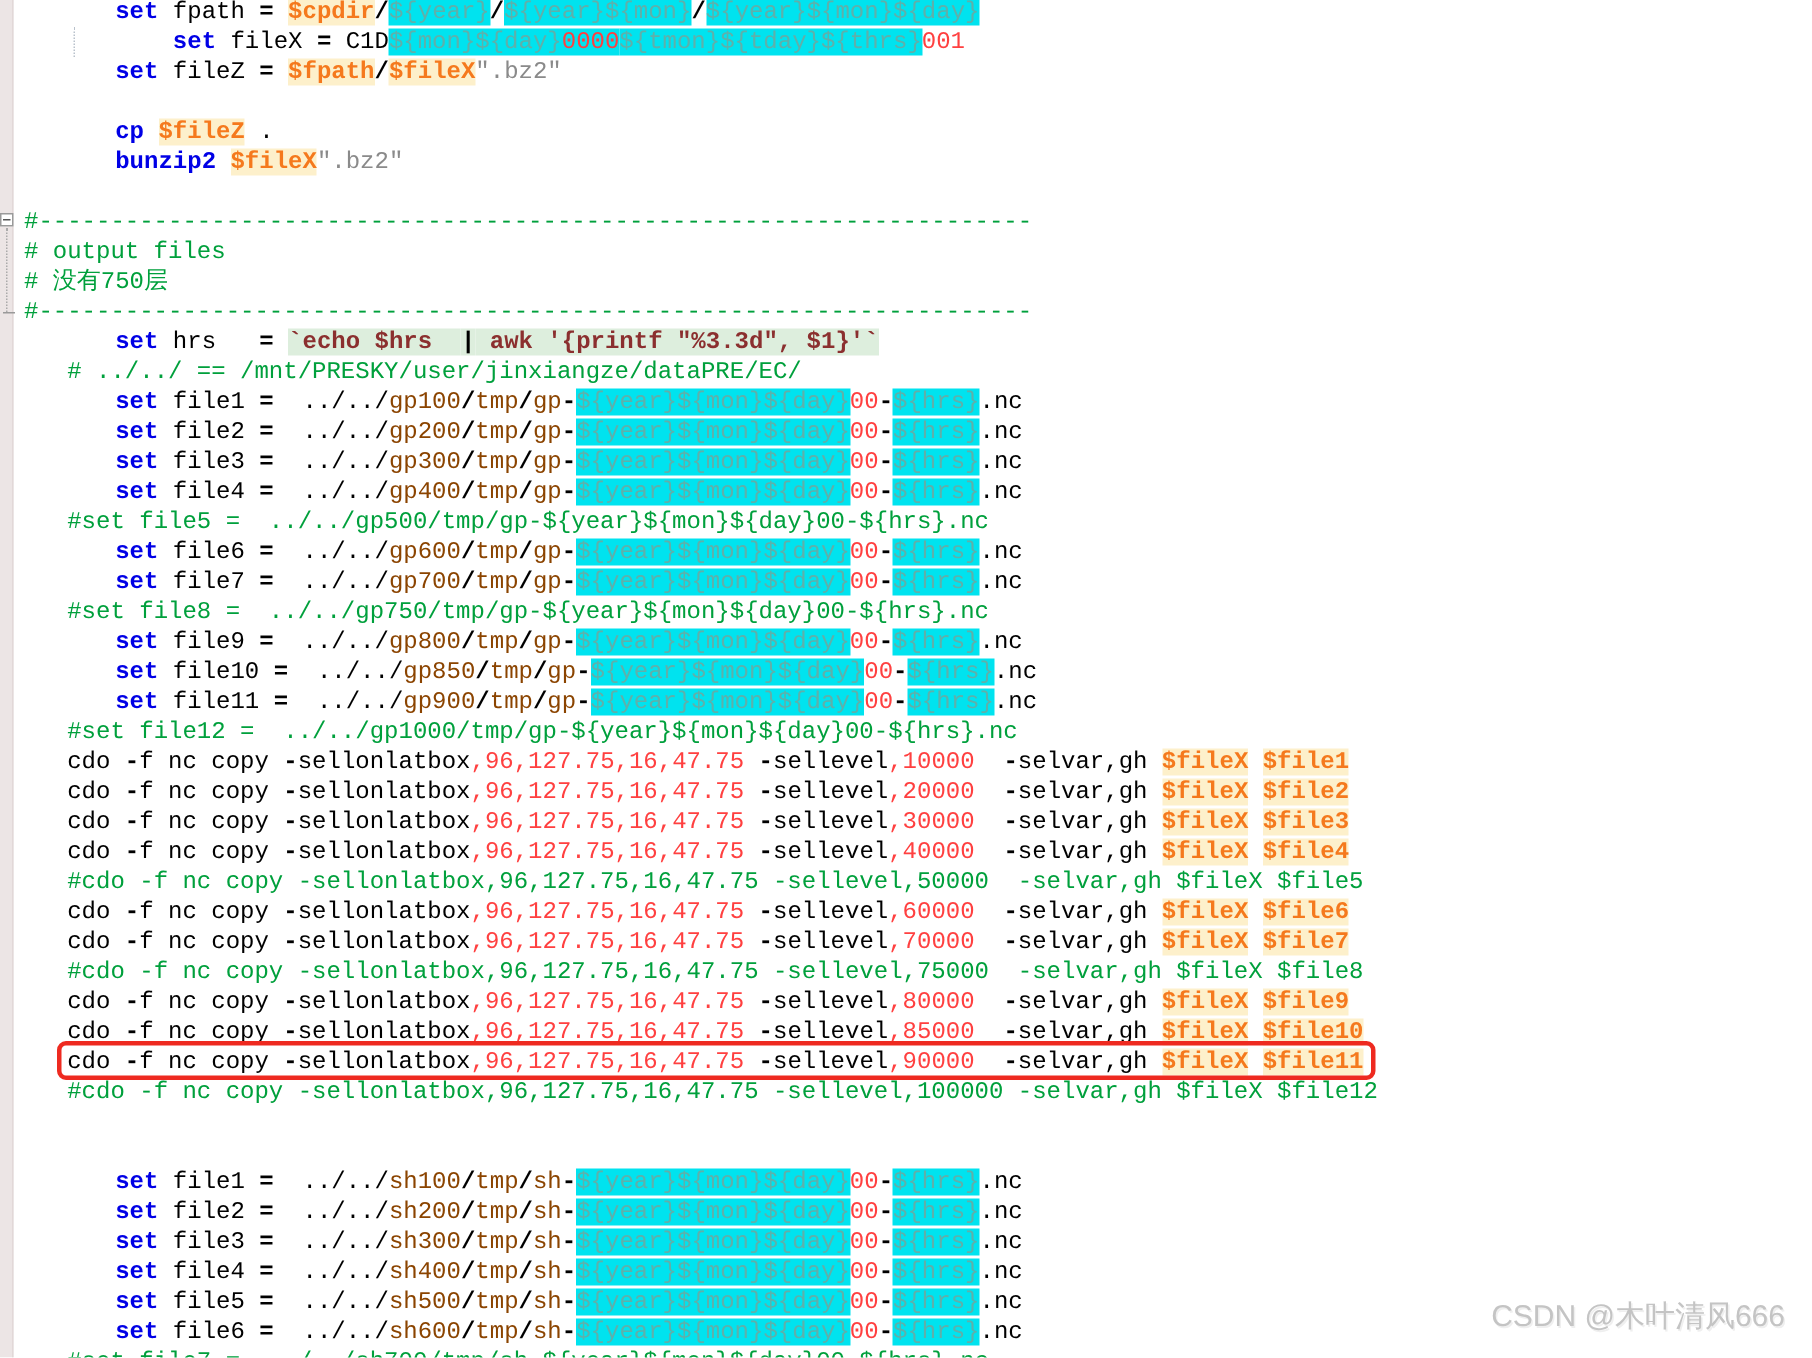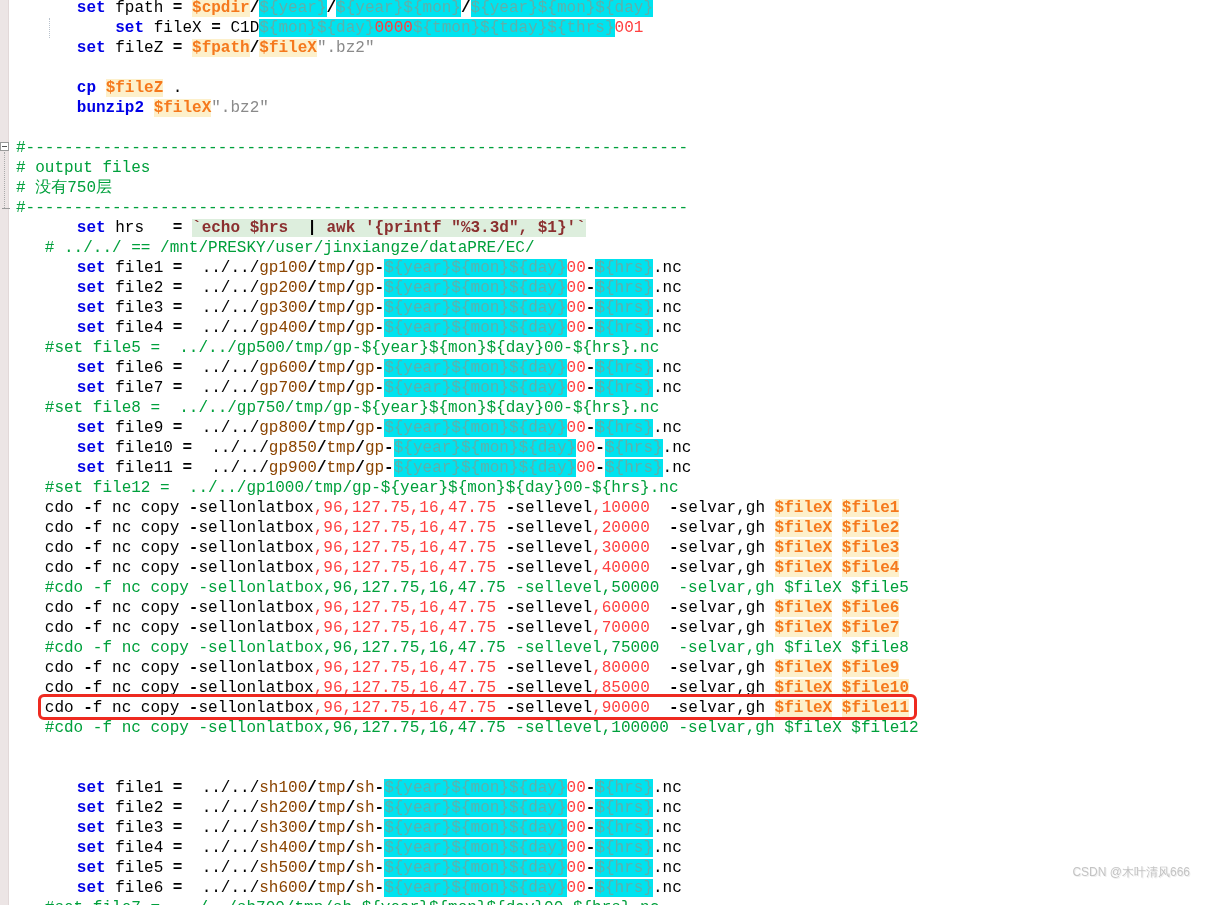--- a/index.html
+++ b/index.html
@@ -51,21 +51,21 @@
   .fold-end{
     position:absolute;left:2px;top:208px;width:8px;height:1px;background:#9a9a9a;
   }
   .indent-guide{
     position:absolute;left:49px;top:18px;height:20px;width:0;
     border-left:1px dotted #b9c2cc;
   }
   .watermark{
     position:absolute;top:864px;right:18px;
     font-family:"Liberation Sans","DejaVu Sans",sans-serif;
-    font-size:12px;color:var(--watermark,#c4c4c4);
+    font-size:20px;color:var(--watermark,#c4c4c4);
     text-shadow:1px 1px 0 #efefef;
   }
 </style>
 </head>
 <body>
 
 <div class="gutter"></div>
 <div class="fold-start"></div>
 <div class="fold-line"></div>
 <div class="fold-end"></div>

